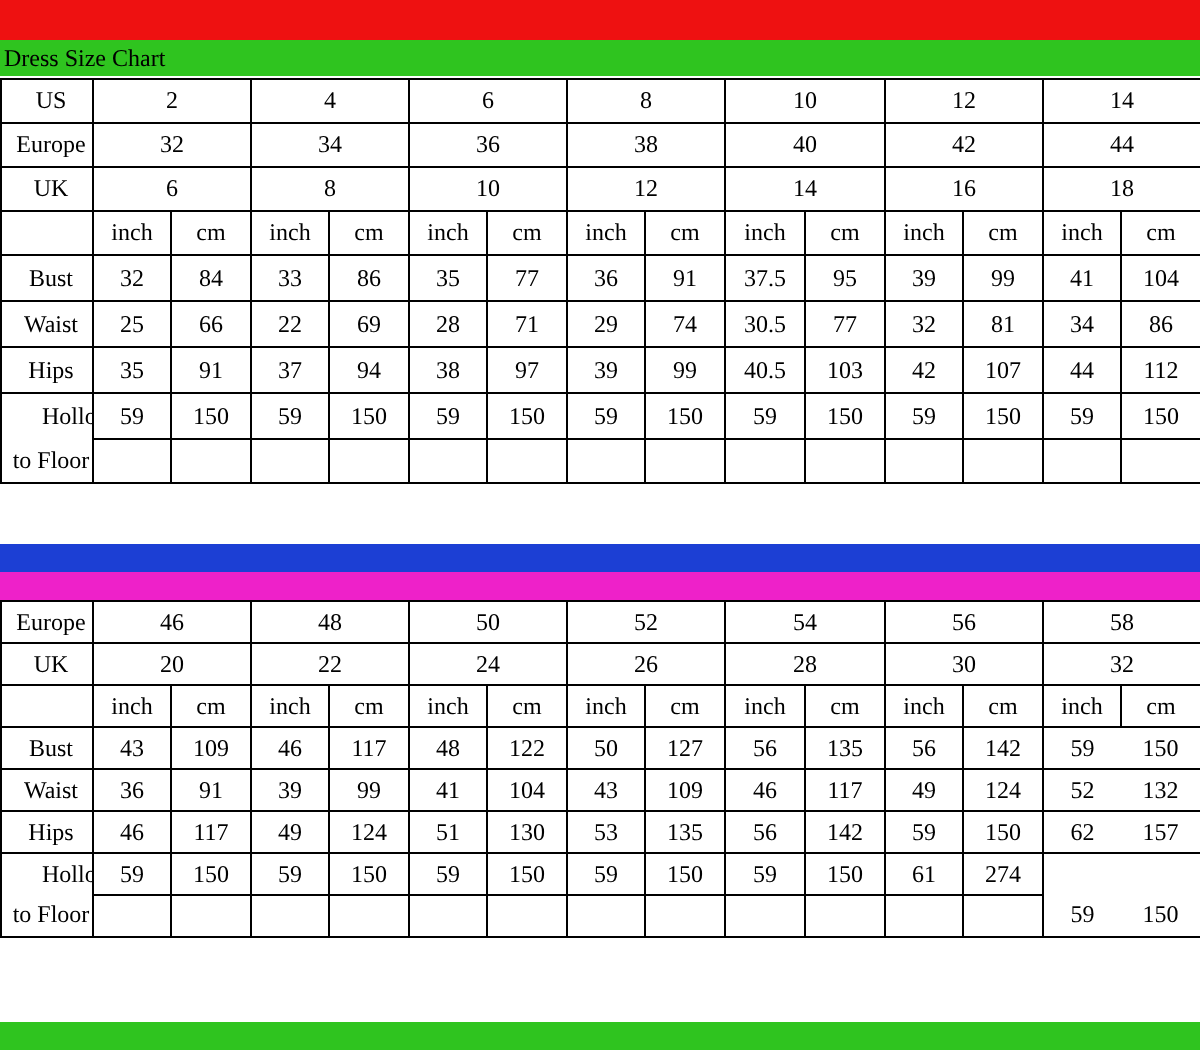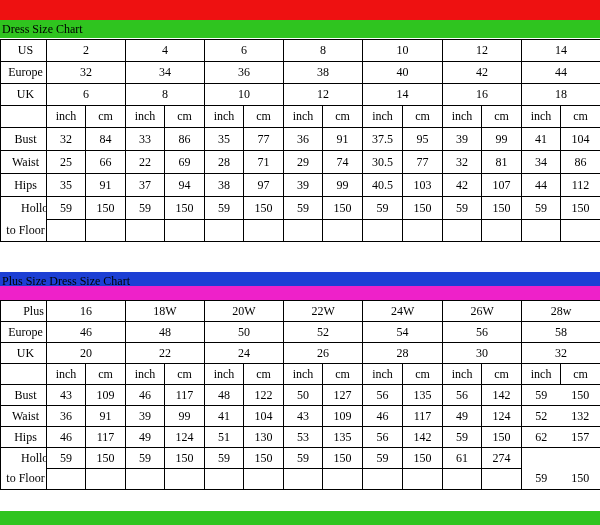--- a/index.html
+++ b/index.html
@@ -208,51 +208,40 @@
         <td></td>
         <td></td>
         <td></td>
         <td></td>
       </tr>
     </tbody>
   </table>
 
   <div class="bar-blue"></div>
   <div class="bar-magenta"></div>
-  <div class="title" id="title2">Plus Size Dress Size Chart</div>
 
   <table id="t2">
     <colgroup>
       <col style="width:46px">
         <col style="width:39px">
         <col style="width:40px">
       <col style="width:39px">
         <col style="width:40px">
         <col style="width:39px">
       <col style="width:40px">
         <col style="width:39px">
         <col style="width:40px">
       <col style="width:40px">
         <col style="width:40px">
         <col style="width:39px">
       <col style="width:40px">
         <col style="width:39px">
         <col style="width:40px">
     </colgroup>
     <tbody>
-      <tr>
-        <td class="lbl nobot">Plus</td>
-        <td colspan="2">16</td>
-        <td colspan="2">18W</td>
-        <td colspan="2">20W</td>
-        <td colspan="2">22W</td>
-        <td colspan="2">24W</td>
-        <td colspan="2">26W</td>
-        <td colspan="2">28w</td>
-      </tr>
       <tr>
         <td class="lbl">Eurоpe</td>
         <td colspan="2">46</td>
         <td colspan="2">48</td>
         <td colspan="2">50</td>
         <td colspan="2">52</td>
         <td colspan="2">54</td>
         <td colspan="2">56</td>
         <td colspan="2">58</td>
       </tr>

